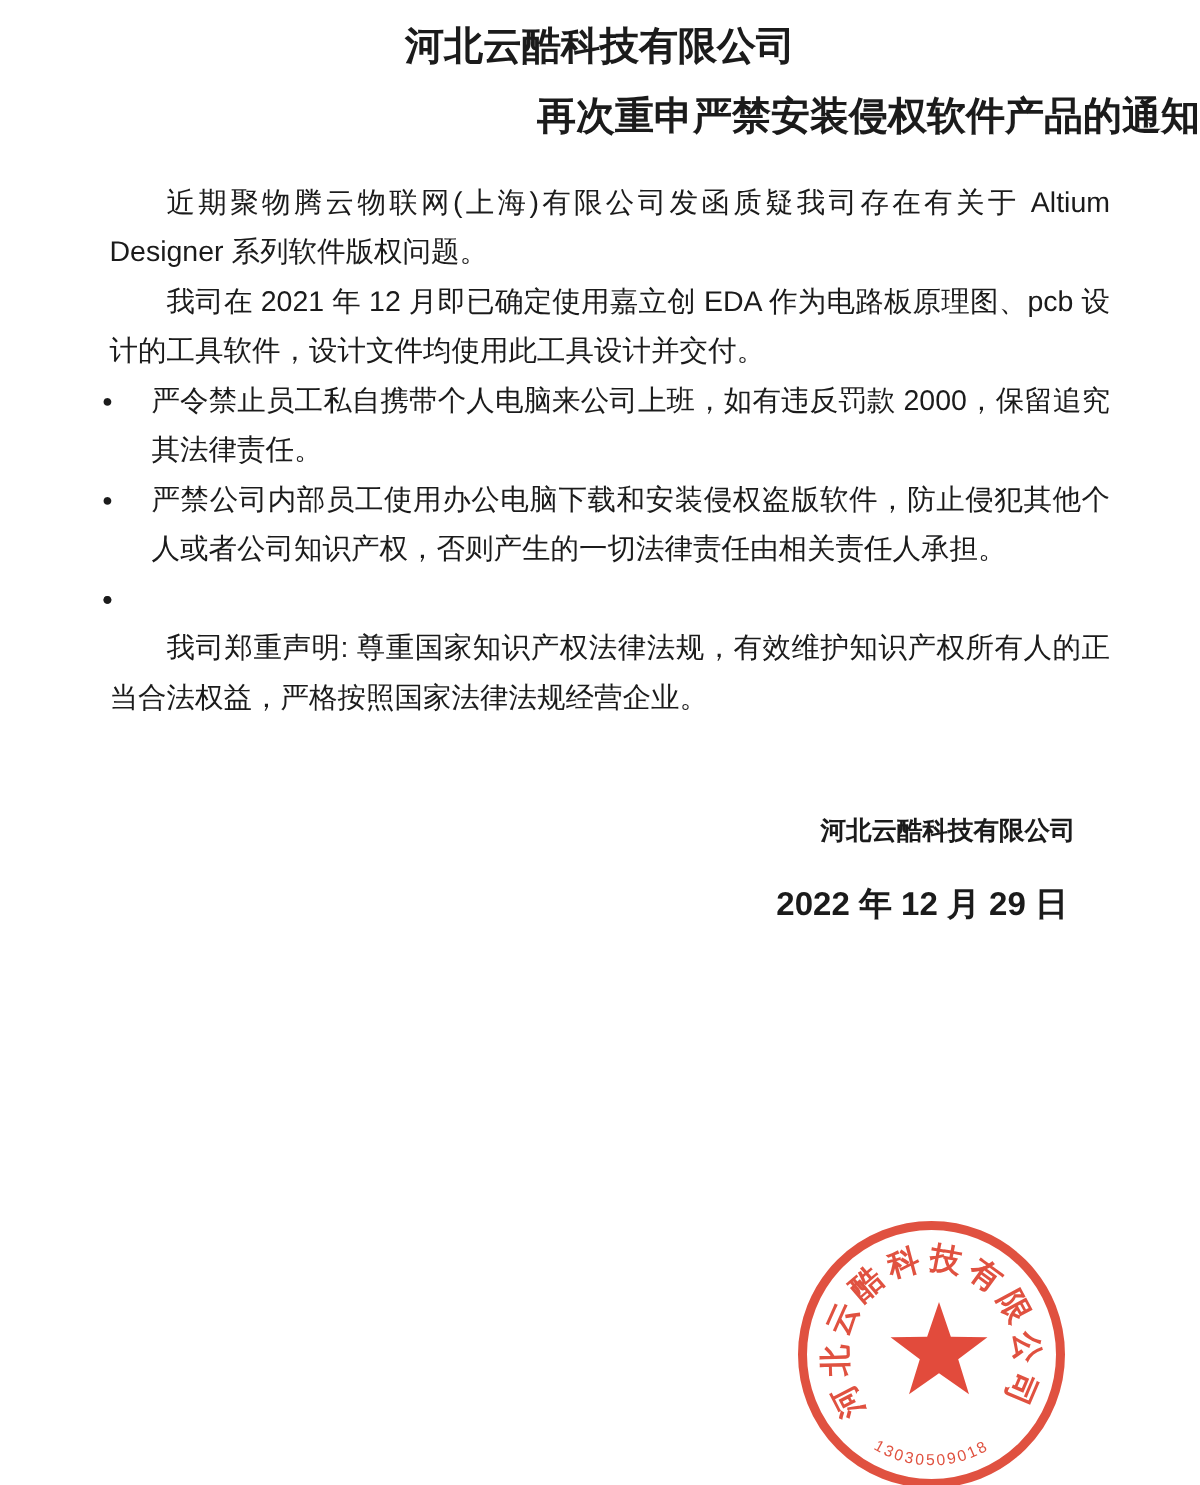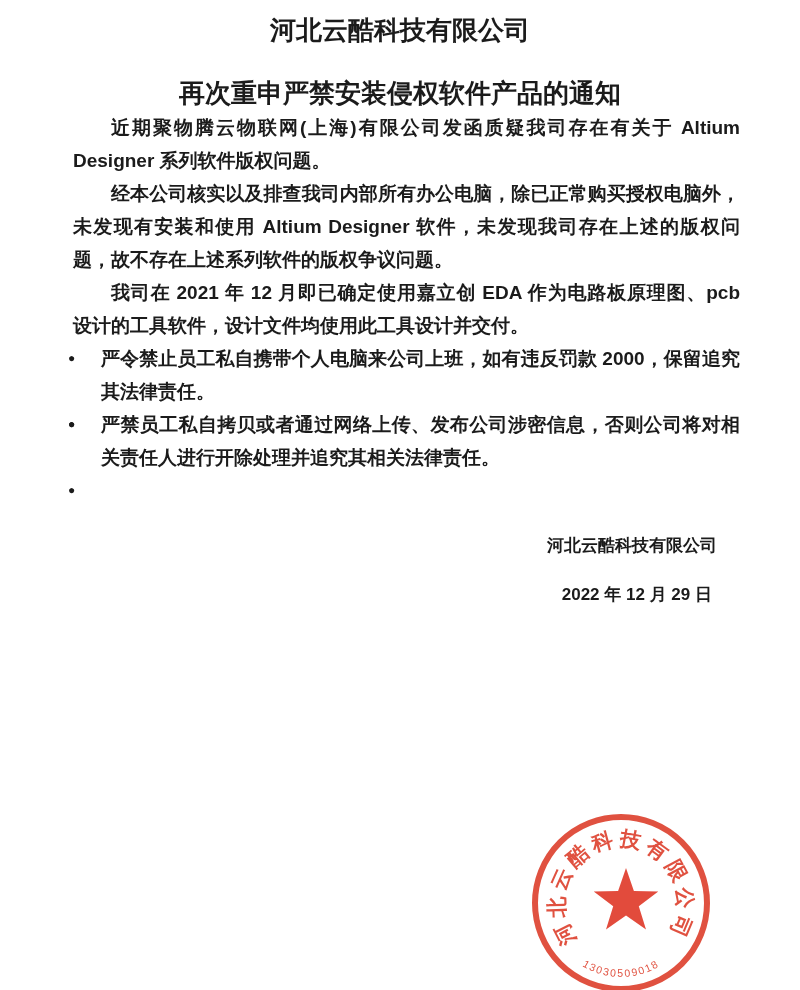--- a/index.html
+++ b/index.html
@@ -13,26 +13,27 @@
   }
   .page { width:800px; height:990px; position:relative; }
 
   .title {
     text-align:center;
     font-size:26px;
     font-weight:700;
     line-height:36px;
     margin:12px 0 0 0;
   }
-  .title.second { margin-top:27px; }
+  .title.second { margin-top:11px;text-align:right; }
 
   .content {
+    margin-top:24px;
     padding:0 60px 0 73px;
     font-size:19px;
-    font-weight:700;
+    font-weight:400;
     line-height:33px;
     text-align:justify;
   }
   .content p { margin:0; text-indent:2em; }
 
   ul.rules { margin:0; padding:0; list-style:none; }
   ul.rules li {
     position:relative;
     padding-left:28px;
     text-align:justify;
@@ -51,21 +52,21 @@
     font-size:17px;
     line-height:33px;
     font-weight:600;
     text-align:right;
     padding-right:83px;
     position:relative;
     z-index:1;
   }
   .sign-date {
     margin-top:16px;
-    font-size:17px;
+    font-size:22px;
     line-height:33px;
     font-weight:600;
     text-align:right;
     padding-right:88px;
     position:relative;
     z-index:1;
   }
 
   .seal {
     position:absolute;
@@ -82,40 +83,40 @@
 </head>
 <body>
 
 <div class="page">
 
   <h1 class="title">河北云酷科技有限公司</h1>
   <h1 class="title second">再次重申严禁安装侵权软件产品的通知</h1>
 
   <div class="content">
     <p>近期聚物腾云物联网(上海)有限公司发函质疑我司存在有关于 Altium Designer 系列软件版权问题。</p>
-    <p>经本公司核实以及排查我司内部所有办公电脑，除已正常购买授权电脑外，未发现有安装和使用 Altium Designer 软件，未发现我司存在上述的版权问题，故不存在上述系列软件的版权争议问题。</p>
     <p>我司在 2021 年 12 月即已确定使用嘉立创 EDA 作为电路板原理图、pcb 设计的工具软件，设计文件均使用此工具设计并交付。</p>
 
     <ul class="rules">
       <li>
         <span class="bullet">●</span>
         <span>严令禁止员工私自携带个人电脑来公司上班，如有违反罚款 2000，保留追究其法律责任。</span>
       </li>
       <li>
         <span class="bullet">●</span>
+        <span>严禁公司内部员工使用办公电脑下载和安装侵权盗版软件，防止侵犯其他个人或者公司知识产权，否则产生的一切法律责任由相关责任人承担。</span>
       </li>
       <li>
         <span class="bullet">●</span>
-        <span>严禁员工私自拷贝或者通过网络上传、发布公司涉密信息，否则公司将对相关责任人进行开除处理并追究其相关法律责任。</span>
       </li>
       <li>
         <span class="bullet">●</span>
       </li>
     </ul>
 
+    <p class="closing-first">我司郑重声明: 尊重国家知识产权法律法规，有效维护知识产权所有人的正当合法权益，严格按照国家法律法规经营企业。</p>
   </div>
 
   <div class="sign-company">河北云酷科技有限公司</div>
   <div class="sign-date">2022 年 12 月 29 日</div>
 
   <svg class="seal" viewBox="0 0 192 192" xmlns="http://www.w3.org/2000/svg">
     <circle cx="96" cy="96" r="86" fill="none" stroke="#dc3a26" stroke-width="6"></circle>
     <polygon points="101,61 108.9,84.1 133.3,84.5 113.8,99.2 121,122.5 101,108.5 81,122.5 88.2,99.2 68.7,84.5 93.1,84.1" fill="#df3322"></polygon>
     <defs>
       <path id="seal-name-arc" d="M 52.3 132.7 A 57 57 0 1 1 142.7 128.7" fill="none"></path>

